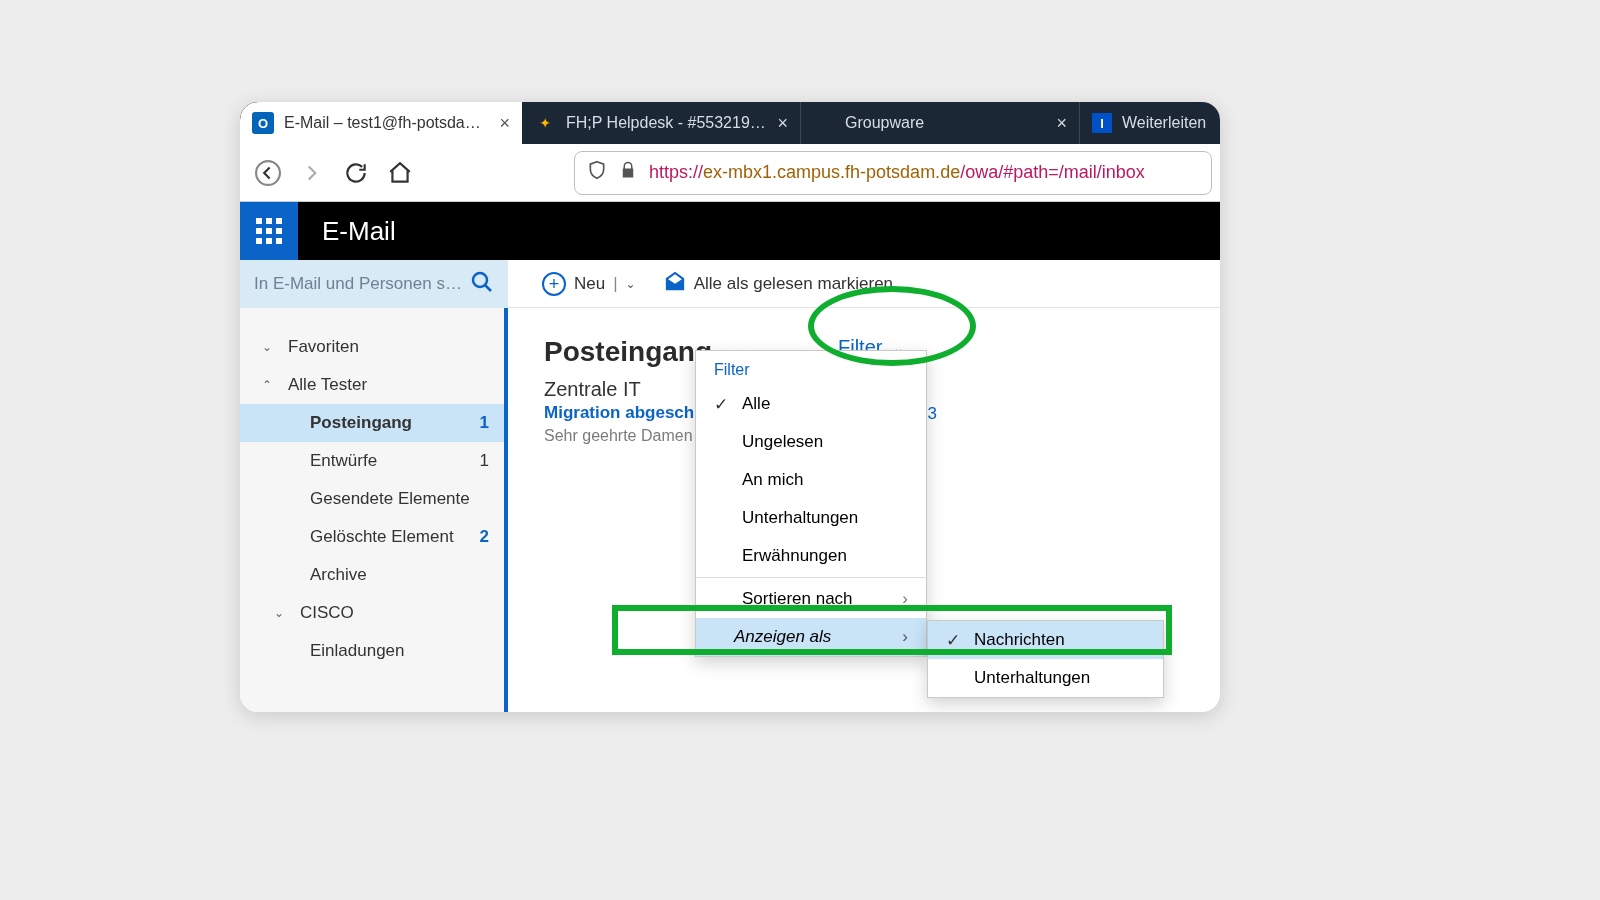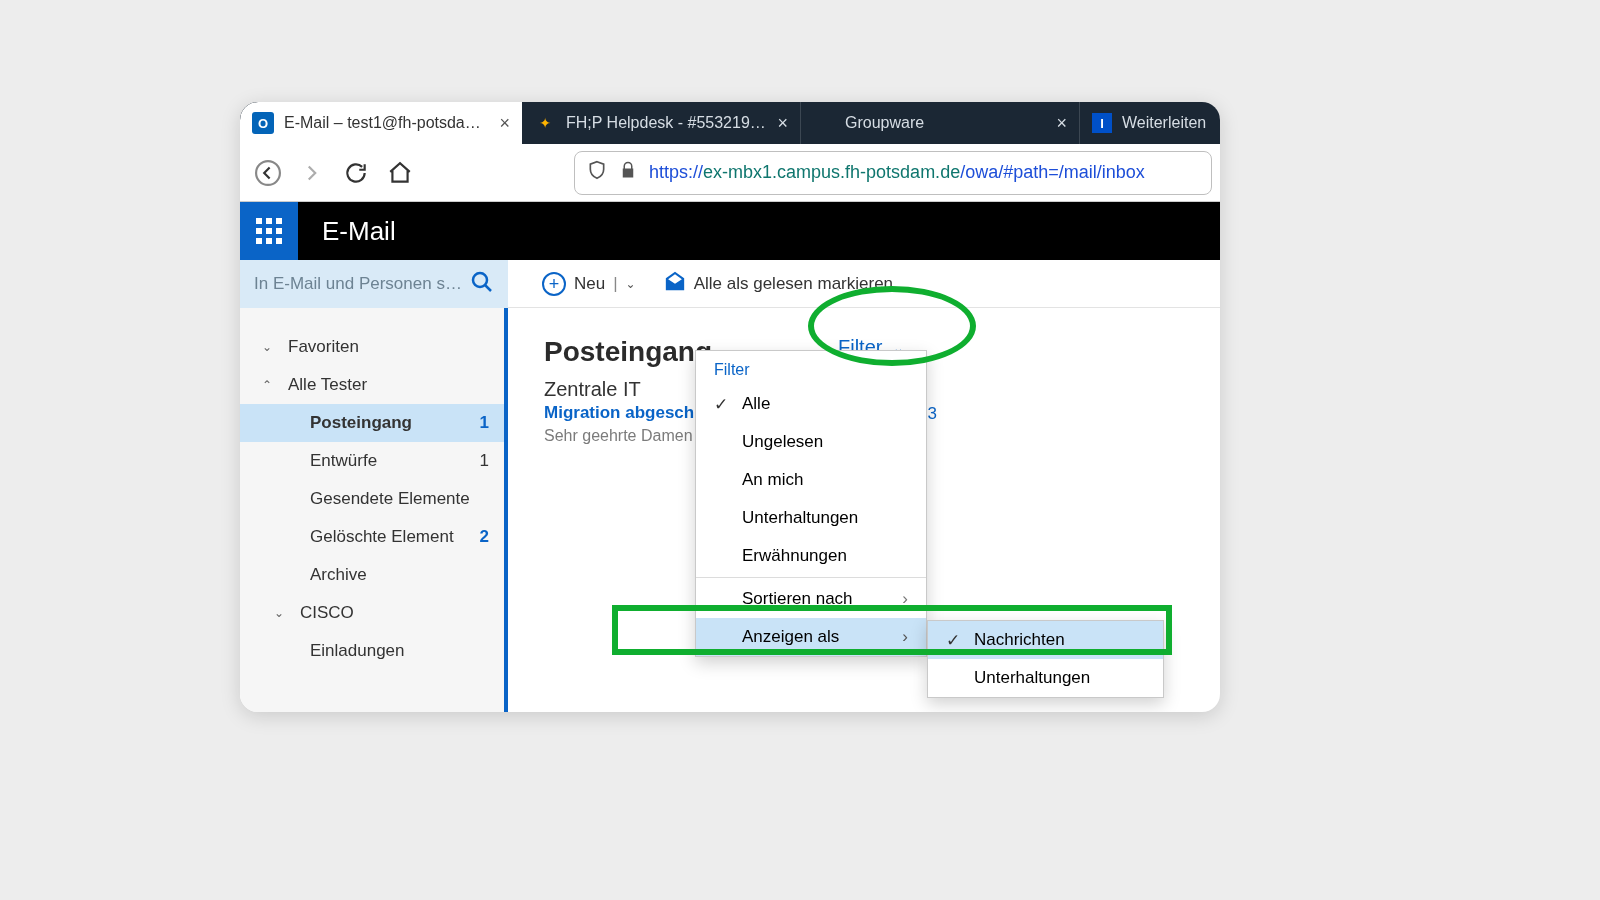--- a/index.html
+++ b/index.html
@@ -14,22 +14,22 @@
   .tab.dark .tclose { color:#d6dde4; }
   .tab.sep { width:1px; background:rgba(255,255,255,.15); padding:0;}
   .tab-outlook { background:#0364b8; color:#fff; font-weight:700; font-size:13px; width:22px; height:22px; border-radius:3px; display:flex; align-items:center; justify-content:center;}
   
   .navrow { display:flex; align-items:center; height:58px; padding:0 8px; gap:4px; border-bottom:1px solid #ccc;}
   .navbtn { width:40px; height:40px; display:flex; align-items:center; justify-content:center; cursor:pointer; color:#4a4a4a;}
   .navbtn svg { width:26px; height:26px; }
   .navbtn.dim { opacity:.4;}
   .addrbar { flex:1; margin-left:150px; height:44px; border:1px solid #bfbfbf; border-radius:8px; display:flex; align-items:center; padding:0 12px; gap:12px; color:#444; font-size:18px;}
   .addrbar .shield, .addrbar .lock { color:#555; }
-  .url-dark { color:#1d4ed8; }
-  .url-bold { color:#0f766e; }
+  .url-dark { color:#be185d; }
+  .url-bold { color:#a16207; }
   
   .owahdr { height:58px; background:#000; display:flex; align-items:center; color:#fff;}
   .waffle { width:58px; height:58px; background:#0a64c7; display:flex; align-items:center; justify-content:center;}
   .waffle-grid { display:grid; grid-template-columns:repeat(3,6px); grid-auto-rows:6px; gap:4px;}
   .waffle-grid span { background:#fff;}
   .apptxt { font-size:26px; margin-left:24px; font-weight:400;}
   
   .toolbar { display:flex; height:48px; }
   .searchpane { width:268px; background:#d9eaf7; display:flex; align-items:center; padding:0 14px; color:#4a6; }
   .searchpane span.ph { color:#6d8393; font-size:17px; flex:1; white-space:nowrap; overflow:hidden; text-overflow:ellipsis;}
@@ -262,21 +262,21 @@
           </div>
         <div class="dsep"></div>
         <div class="ditem">
             <span style="display:flex;gap:10px;">
               <span class="ck"></span>
               <span>Sortieren nach</span>
             </span>
             <span style="color:#777;">›</span>
           </div>
         <div class="ditem hl">
-            <span style="display:flex;gap:10px;">
+            <span style="display:flex;gap:2px;font-style:italic;">
               <span class="ck"></span>
               <span>Anzeigen als</span>
             </span>
             <span style="color:#555;">›</span>
           </div>
       </div>
 
       <div class="submenu">
         <div class="ditem hl">
             <span class="ck">✓</span>

